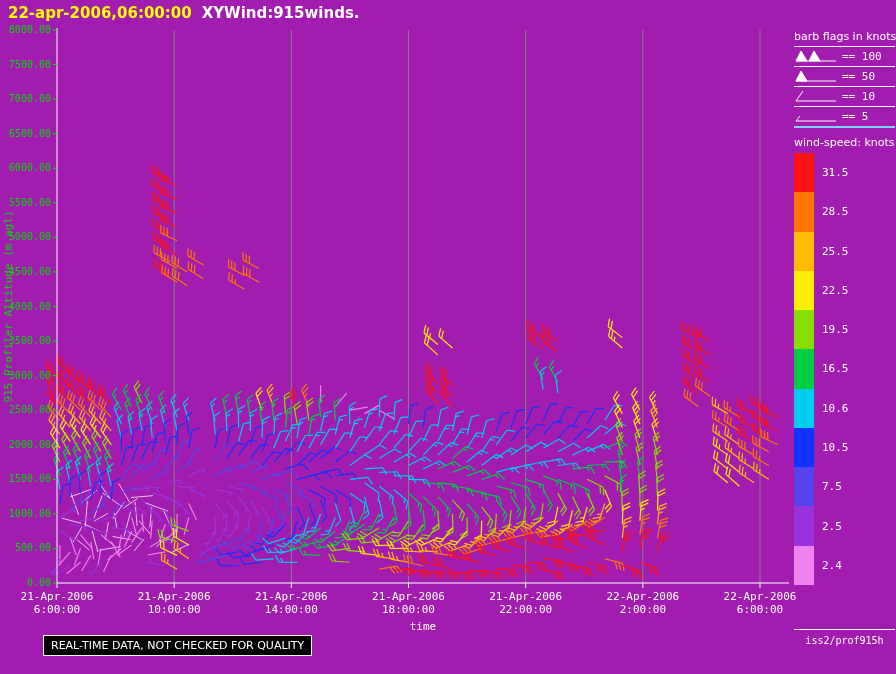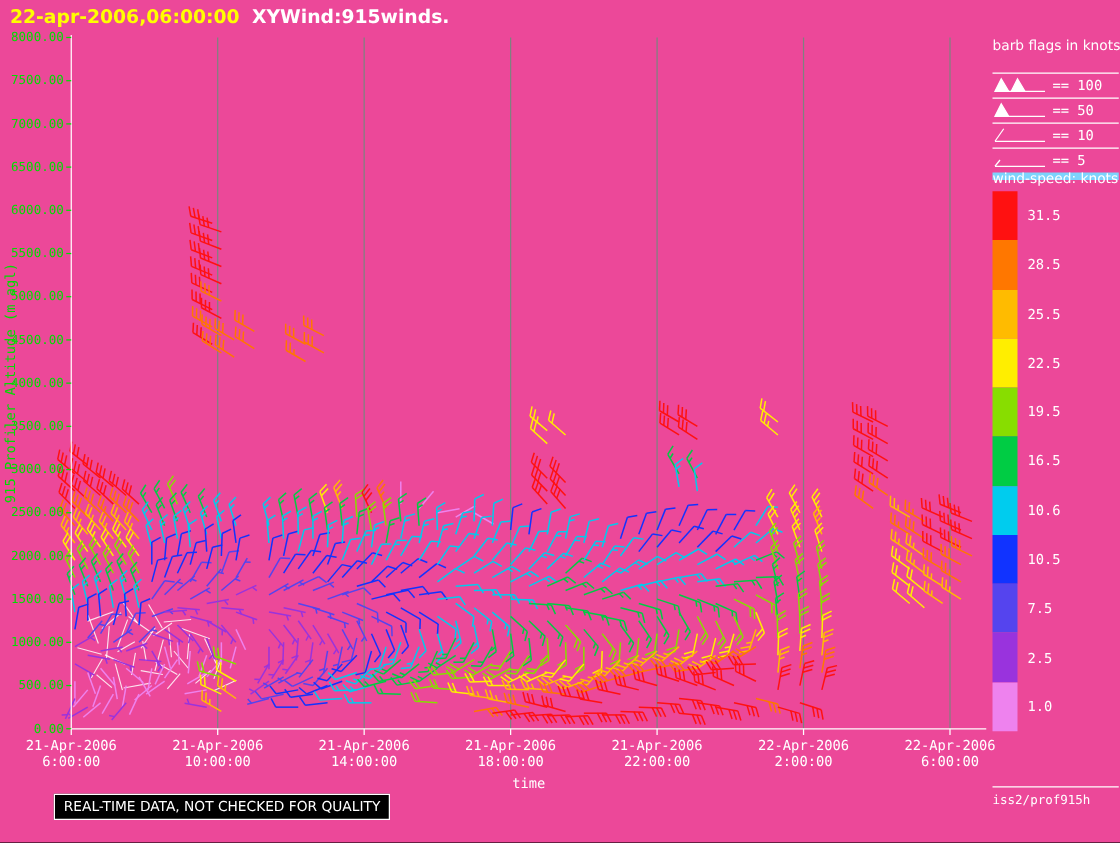--- a/index.html
+++ b/index.html
@@ -1,23 +1,23 @@
 <!DOCTYPE html>
 <html><head>
 <meta charset="utf-8">
 <style>
   html,body{margin:0;padding:0;background:#000;}
-  .win{position:relative;width:896px;height:674px;background:#ec4899;overflow:hidden;font-family:"DejaVu Sans",sans-serif;}
+  .win{position:relative;width:896px;height:674px;background:#a21caf;overflow:hidden;font-family:"DejaVu Sans",sans-serif;text-align:center;}
   #plot-svg{position:absolute;left:0;top:0;}
   .titlebar{position:absolute;left:8px;top:4px;font-weight:bold;font-size:15px;white-space:nowrap;}
   .ts{color:#ffff00;}
   .tt{color:#ffffff;margin-left:10px;}
   .legend{position:absolute;left:794px;top:30px;width:101px;color:#fff;}
-  .legend-title{font-size:11px;margin-bottom:15px;white-space:nowrap;}
-  .legend-rows{border-bottom:6px solid #7dd3fc;}
+  .legend-title{font-size:11px;margin-bottom:3px;white-space:nowrap;}
+  .legend-rows{border-bottom:2px solid #7dd3fc;}
   .legend-row{display:flex;align-items:center;height:19px;border-top:1px solid #fff;}
   .legend-row-label{font-family:"DejaVu Sans Mono",monospace;font-size:11px;margin-left:2px;white-space:nowrap;}
   .cbar-title{position:absolute;left:794px;top:136px;font-size:11px;color:#fff;white-space:nowrap;}
   .cbar{position:absolute;left:794px;top:153px;height:432px;display:flex;flex-direction:column;}
   .cbar-row{flex:1;display:flex;align-items:center;}
   .cbar-swatch{width:20px;height:100%;}
   .cbar-label{margin-left:8px;font-family:"DejaVu Sans Mono",monospace;font-size:11px;color:#fff;}
   .footer-src{position:absolute;left:794px;top:629px;width:101px;border-top:1px solid #fff;padding-top:5px;font-family:"DejaVu Sans Mono",monospace;font-size:10px;color:#fff;}
   .notice{position:absolute;left:7px;top:635px;border:1px solid #fff;padding:3px 7px;font-size:11px;color:#fff;background:#000;white-space:nowrap;margin-left:36px;}
 </style>
@@ -3147,20 +3147,20 @@
       <div class="cbar-row">
         <div class="cbar-swatch" style="background: rgb(85, 68, 238);"></div>
         <span class="cbar-label">7.5</span>
       </div>
       <div class="cbar-row">
         <div class="cbar-swatch" style="background: rgb(153, 51, 221);"></div>
         <span class="cbar-label">2.5</span>
       </div>
       <div class="cbar-row">
         <div class="cbar-swatch" style="background: rgb(238, 130, 238);"></div>
-        <span class="cbar-label">1.0</span>
+        <span class="cbar-label">2.4</span>
       </div>
     </div>
 
   <div class="footer-src"><span>iss2/prof915h</span></div>
 
   <div class="notice">REAL-TIME DATA, NOT CHECKED FOR QUALITY</div>
 </div>
 
 </body></html>

